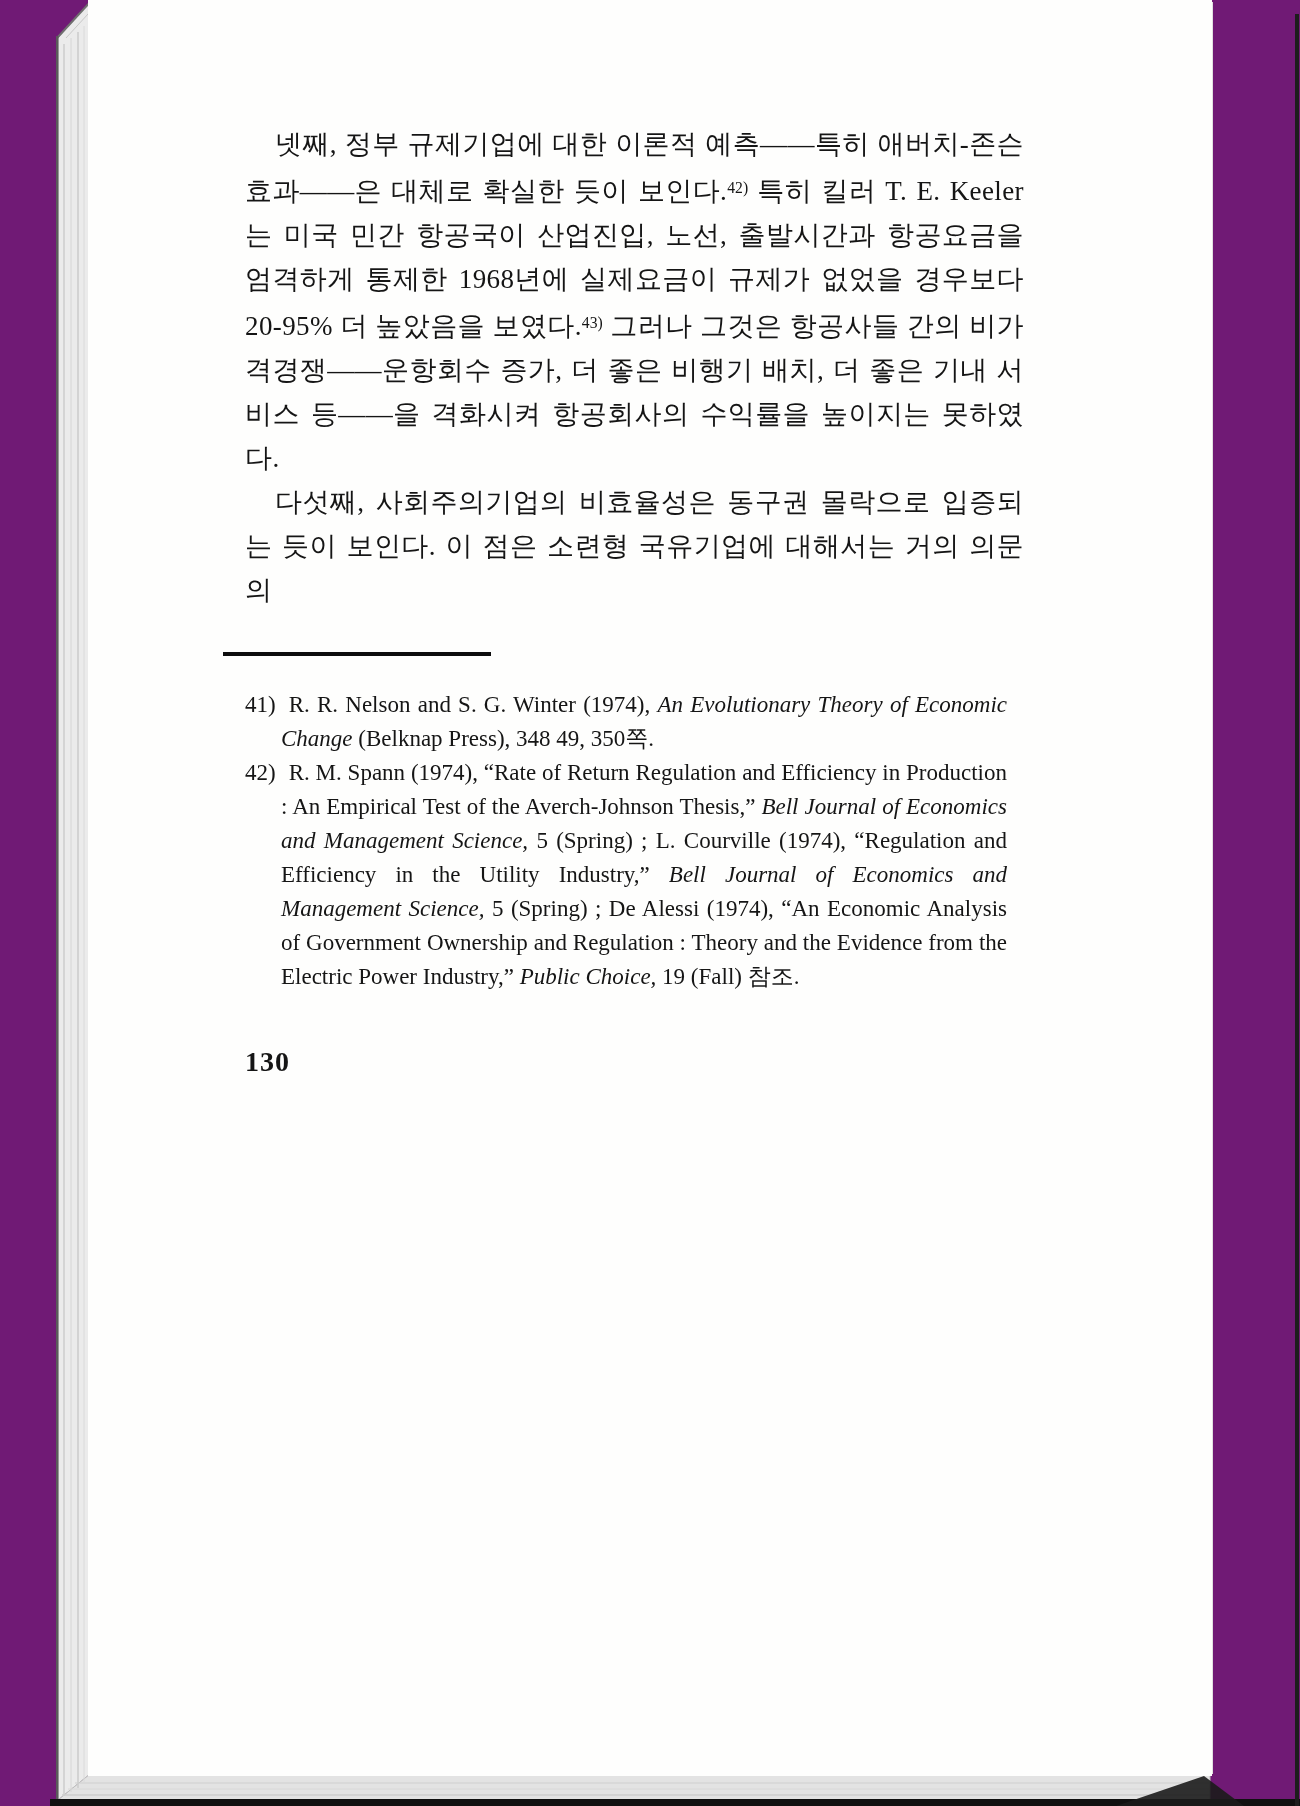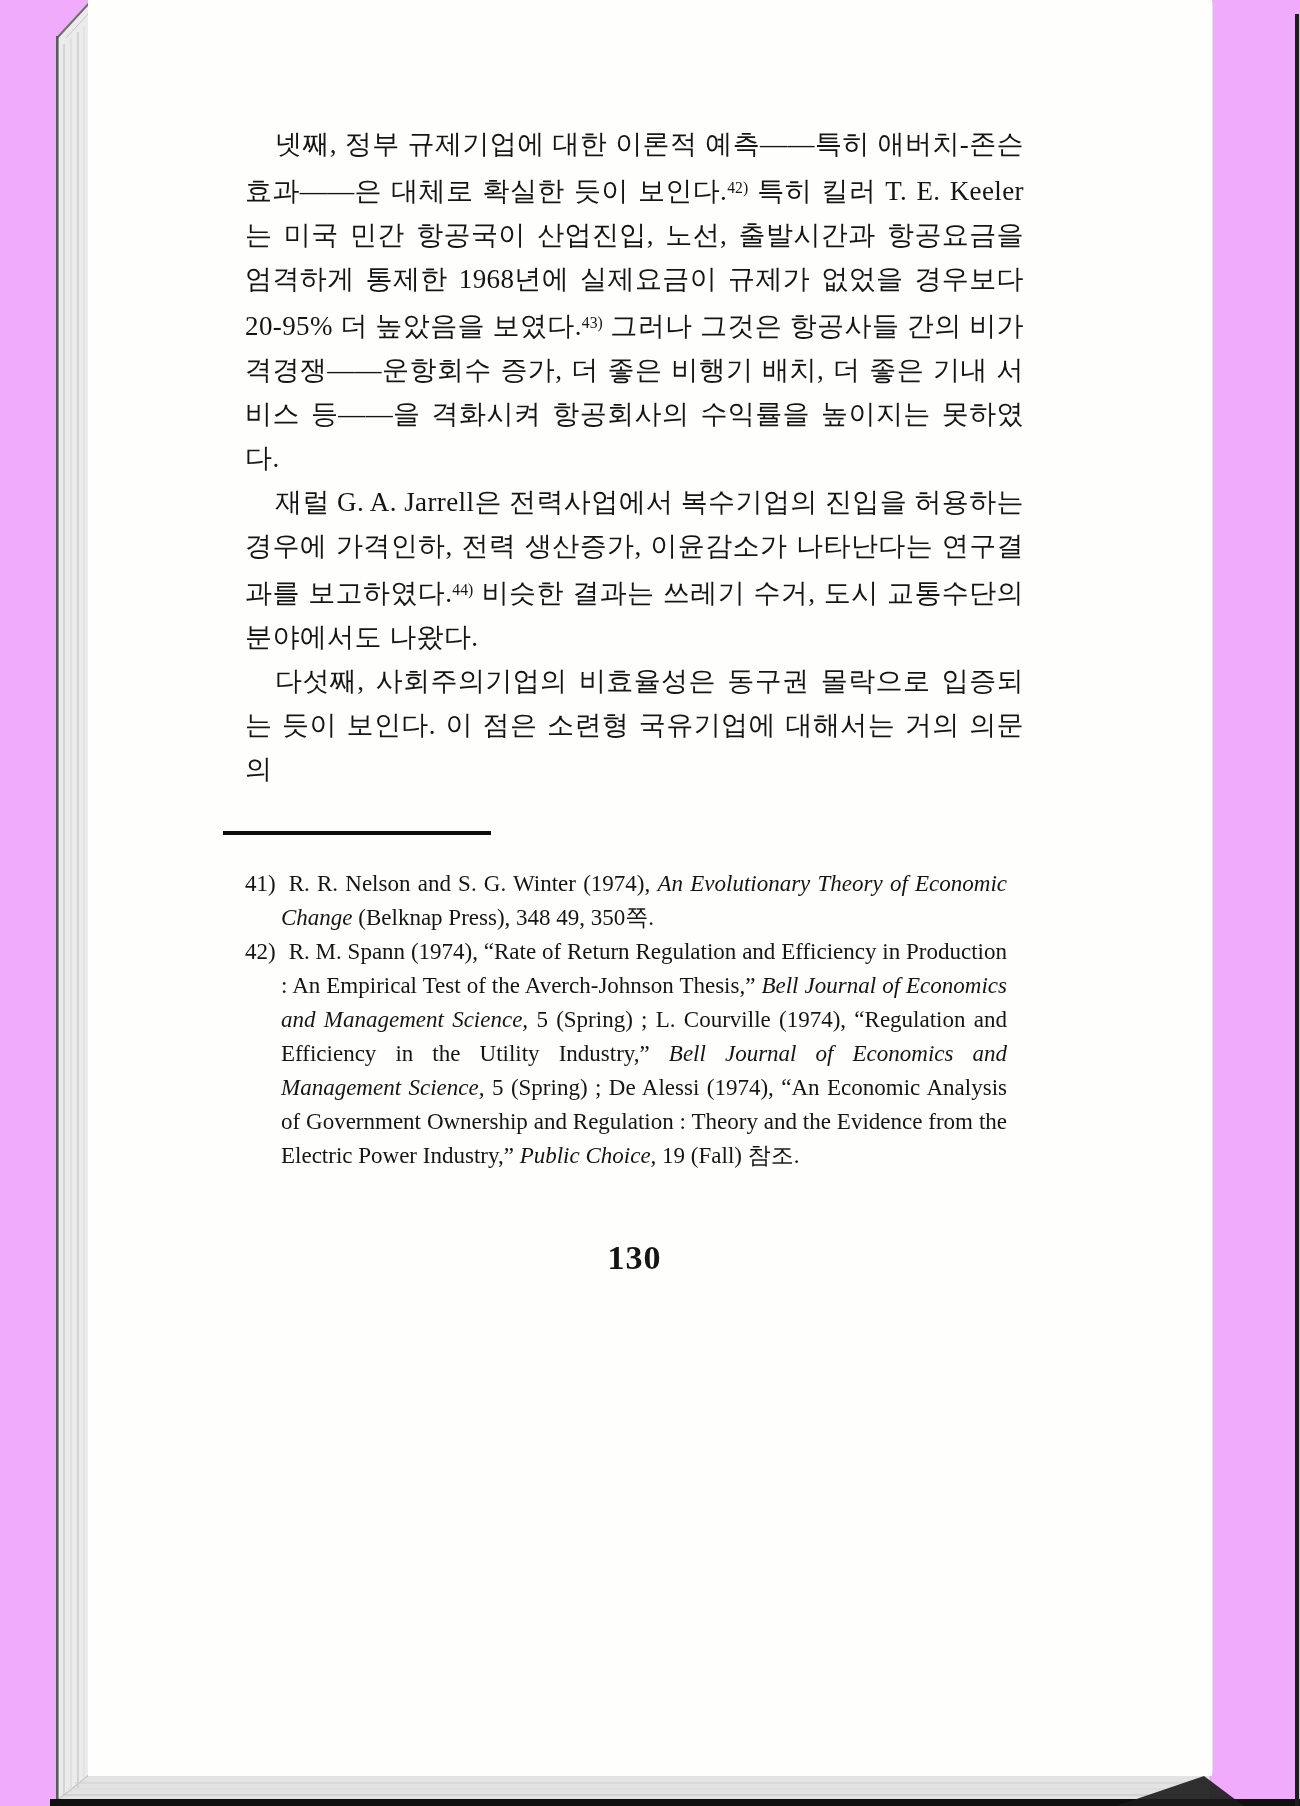--- a/index.html
+++ b/index.html
@@ -3,21 +3,21 @@
 <meta charset="utf-8">
 <style>
   html,body { margin:0; padding:0; }
   body {
     width:1300px; height:1806px;
     background:#ffffff;
     font-family:"Liberation Serif","DejaVu Serif",serif;
     color:#151515;
     -webkit-font-smoothing:antialiased;
   }
-  .scene { position:relative; width:1300px; height:1806px; overflow:hidden; background:#f0abfc; }
+  .scene { position:relative; width:1300px; height:1806px; overflow:hidden; background:#701a75; }
   .book-edges { position:absolute; left:0; top:0; width:1300px; height:1806px; }
   .page {
     position:absolute; left:88px; top:0; width:1124px; height:1776px;
     background:#fefefdff; background:#fefefd;
   }
   .content { position:absolute; left:157px; top:122px; width:779px; }
 
   .body-text { font-size:27px; line-height:44px; text-align:justify; letter-spacing:0.4px; }
   .body-text p { margin:0; text-indent:30px; }
 
@@ -27,21 +27,21 @@
   .fn-rule {
     width:268px; height:0;
     border-top:4px solid #0d0d0d;
     margin:40px 0 28px -22px;
   }
 
   .footnotes { font-size:23px; line-height:34px; text-align:justify; width:762px;margin-top:32px; }
   .footnote { padding-left:36px; text-indent:-36px; margin:0; }
   .fn-label { padding-right:13px; }
 
-  .page-number { margin-top:66px; font-size:34px; font-weight:bold; letter-spacing:1px;text-align:center; }
+  .page-number { margin-top:52px; font-size:28px; font-weight:bold; letter-spacing:1px; }
 </style>
 </head>
 <body>
 
 <div class="scene">
 
   <svg class="book-edges" viewBox="0 0 1300 1806" aria-hidden="true">
 
     <polygon points="90,2 58,38 58,1800 90,1774" fill="#ebebeb" stroke="#bdbdbd" stroke-width="1"></polygon>
 
@@ -65,21 +65,20 @@
     <rect x="1295" y="14" width="4" height="1792" fill="#1d1d1d"></rect>
 
     <line x1="1212" y1="2" x2="1212" y2="1774" stroke="#e1e1e1" stroke-width="2"></line>
   </svg>
 
   <div class="page">
     <div class="content">
 
       <div class="body-text">
         <p><span>넷째, 정부 규제기업에 대한 이론적 예측——특히 애버치-존슨 효과——은 대체로 확실한 듯이 보인다.</span><span class="sup">42)</span><span> 특히 킬러 T. E. Keeler는 미국 민간 항공국이 산업진입, 노선, 출발시간과 항공요금을 엄격하게 통제한 1968년에 실제요금이 규제가 없었을 경우보다 20-95% 더 높았음을 보였다.</span><span class="sup">43)</span><span> 그러나 그것은 항공사들 간의 비가격경쟁——운항회수 증가, 더 좋은 비행기 배치, 더 좋은 기내 서비스 등——을 격화시켜 항공회사의 수익률을 높이지는 못하였다.</span></p>
-        <p><span>재럴 G. A. Jarrell은 전력사업에서 복수기업의 진입을 허용하는 경우에 가격인하, 전력 생산증가, 이윤감소가 나타난다는 연구결과를 보고하였다.</span><span class="sup">44)</span><span> 비슷한 결과는 쓰레기 수거, 도시 교통수단의 분야에서도 나왔다.</span></p>
         <p><span>다섯째, 사회주의기업의 비효율성은 동구권 몰락으로 입증되는 듯이 보인다. 이 점은 소련형 국유기업에 대해서는 거의 의문의</span></p>
       </div>
 
       <div class="fn-rule"></div>
 
       <div class="footnotes">
         <div class="footnote">
           <span class="fn-label">41)</span><span><span>R. R. Nelson and S. G. Winter (1974), </span><span class="it">An Evolutionary Theory of Economic Change</span><span> (Belknap Press), 348 49, 350쪽.</span></span>
         </div>
         <div class="footnote">

